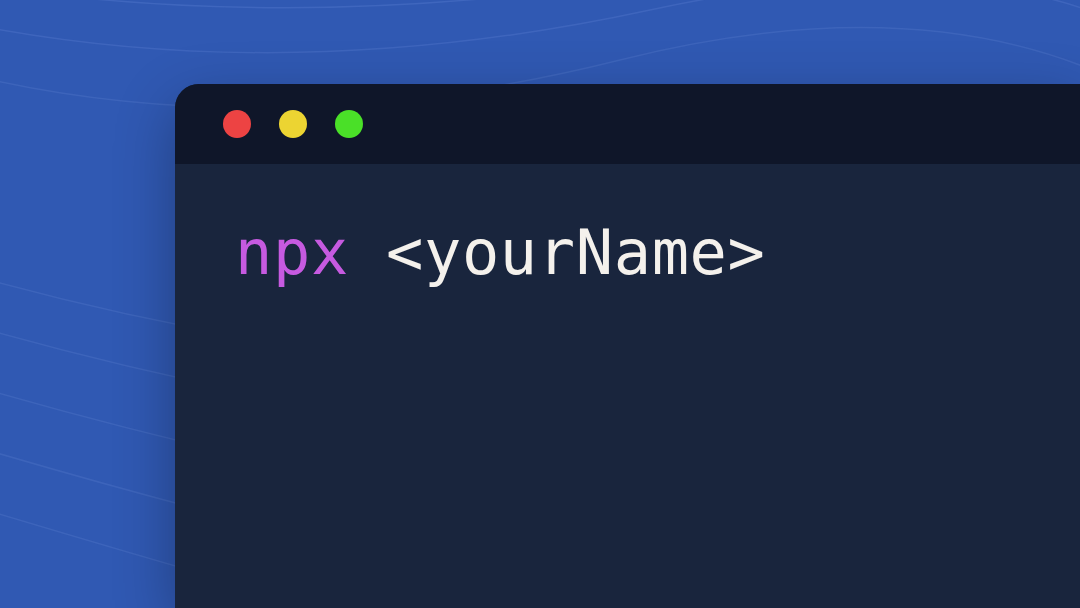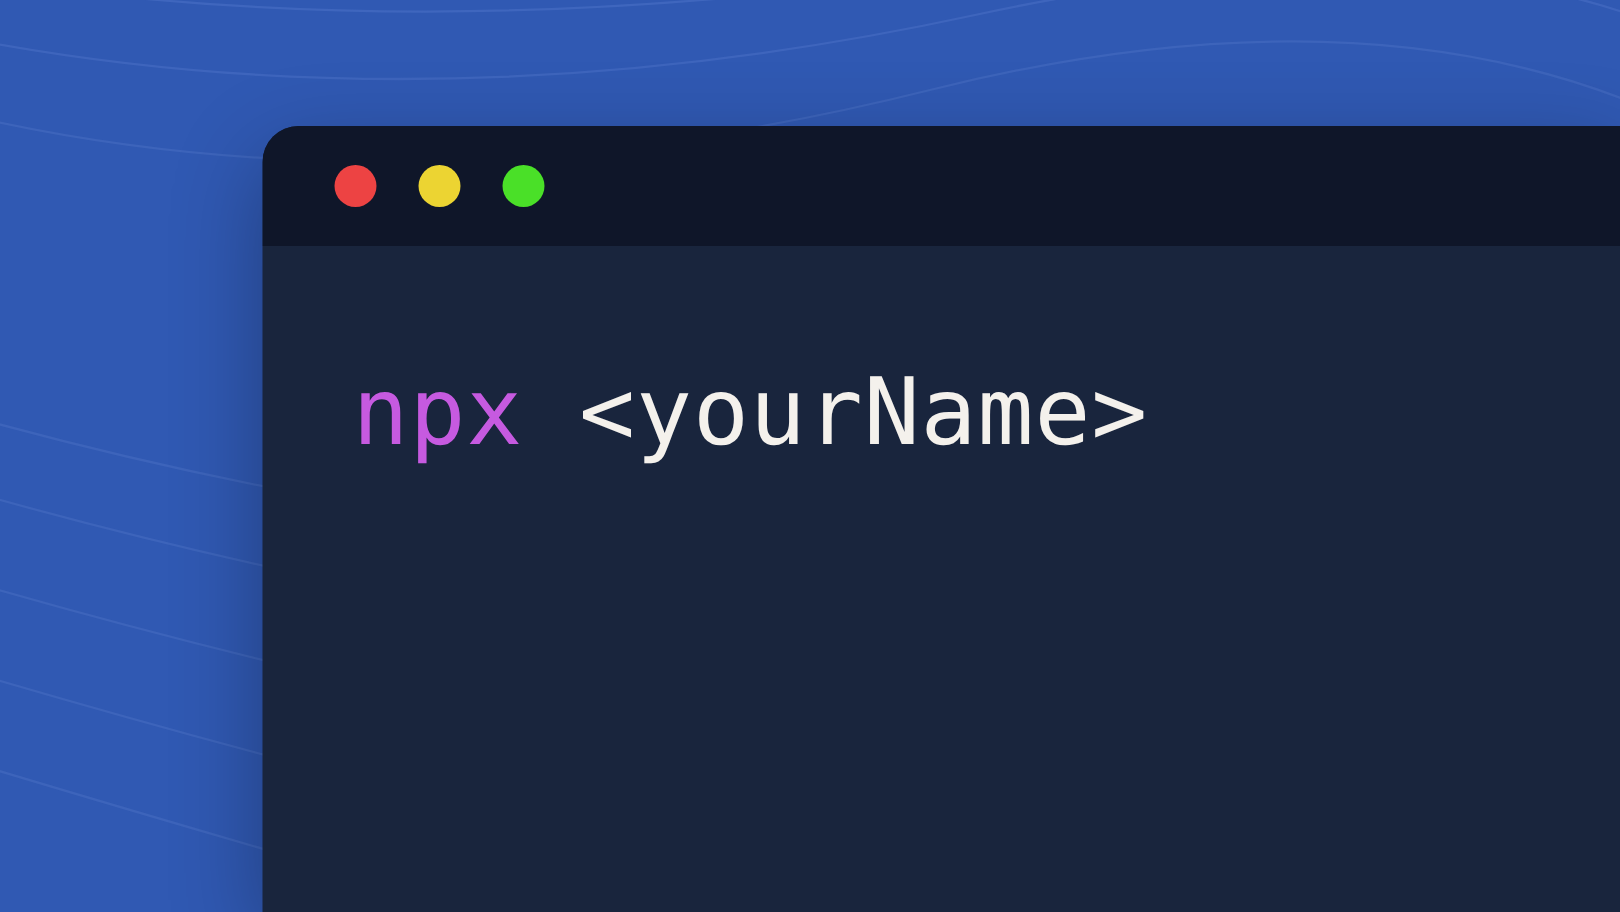--- a/index.html
+++ b/index.html
@@ -57,21 +57,21 @@
       height: 28px;
       border-radius: 50%;
     }
 
     .traffic-light.red { background: #ed4343; }
     .traffic-light.yellow { background: #ecd432; }
     .traffic-light.green { background: #4ae028; }
 
     
     .terminal-content {
-      padding: 74px 60px;
+      padding: 52px 60px;
     }
 
     .command-line {
       font-size: 62px;
       font-weight: 500;
       letter-spacing: 0.01em;
       white-space: nowrap;
     }
 
     .token-cmd {

